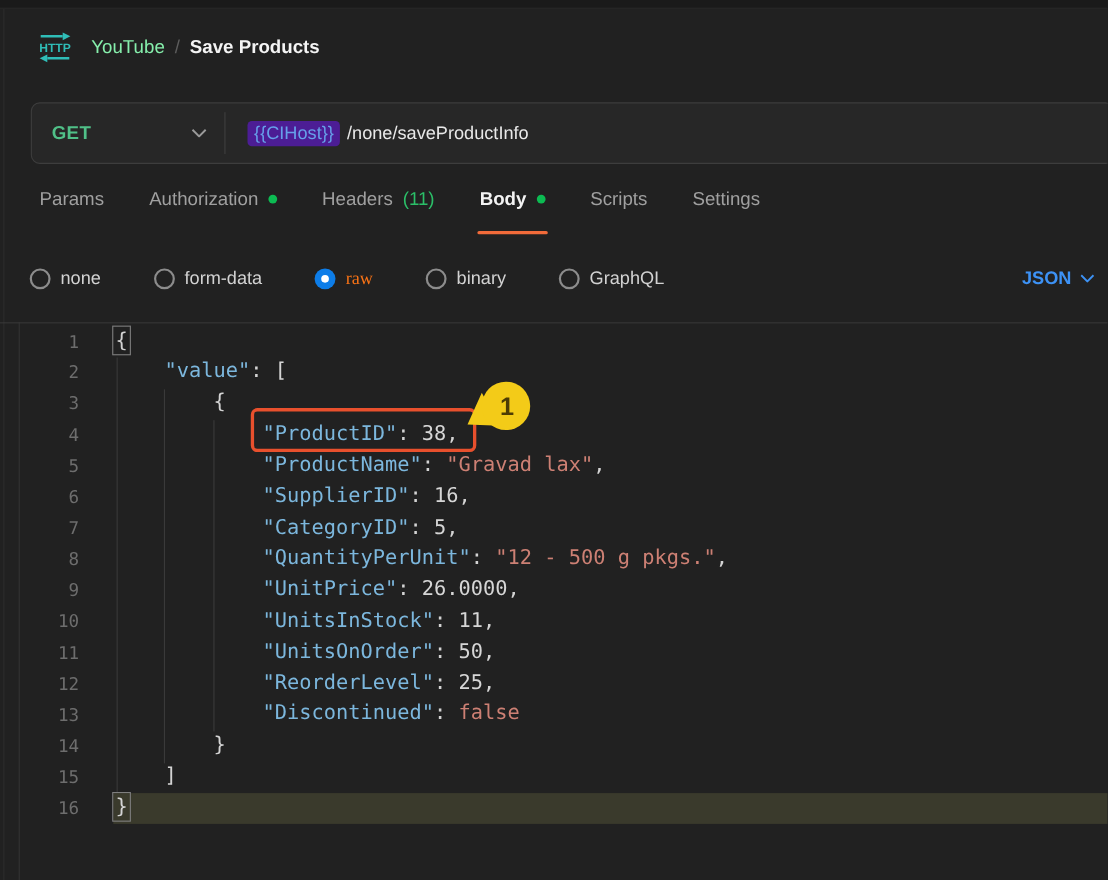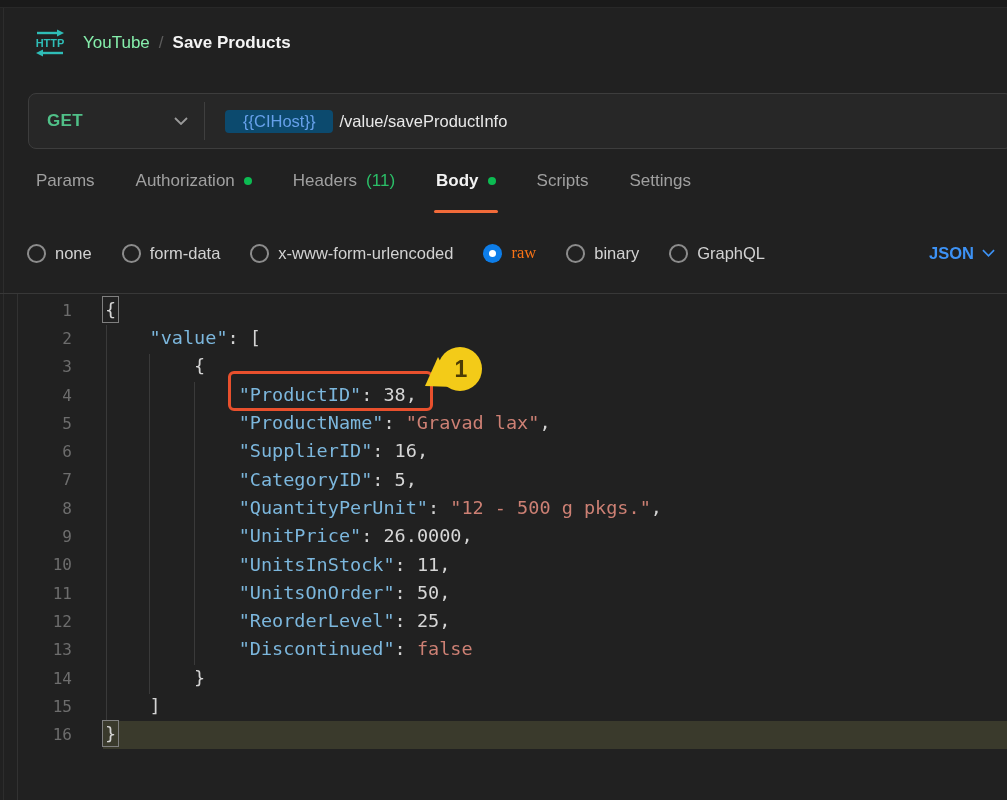--- a/index.html
+++ b/index.html
@@ -27,36 +27,36 @@
   .request-bar {
     margin:15px -6px 0 28px; height:56px;
     border:1px solid #3d3d3d; border-radius:8px;
     background:#272727; display:flex; align-items:center;
   }
   .method-selector { width:175px; flex:none; display:flex; align-items:center; justify-content:space-between; padding:0 16px 0 18px; height:100%; cursor:pointer; }
   .method-label { color:var(--method_green,#50c088); font-weight:700; font-size:17px; letter-spacing:.3px; }
   .bar-divider { width:1px; height:38px; background:#3f3f3f; flex:none; }
   .url-input { display:flex; align-items:center; padding-left:20px; font-size:16.5px; flex:1; height:100%; }
   .url-variable-chip {
-    background:#0c4a6e; color:var(--variable_blue,#66a0ea);
-    padding:2px 18px; border-radius:4px;
+    background:#4c1d95; color:var(--variable_blue,#66a0ea);
+    padding:2px 6px; border-radius:4px;
     font-size:16.5px;
   }
   .url-path { color:#e9e9e9; margin-left:6px; }
 
   
   .tabs { height:64px; display:flex; align-items:center; padding-left:36px; gap:41px; font-size:17px; }
   .tab { color:#a0a0a0; height:100%; display:flex; align-items:center; gap:9px; position:relative; cursor:pointer; white-space:nowrap; }
   .tab.active .tab-label { color:#f3f3f3; font-weight:600; }
   .tab.active::after { content:""; position:absolute; left:-2px; right:-2px; bottom:0; height:3px; background:var(--accent_orange,#f26b3a); border-radius:2px; }
   .tab-dot { width:8px; height:8px; border-radius:50%; background:var(--dot_green,#0cbb52); }
   .tab-count { color:var(--count_green,#2bbf68); }
 
   
-  .body-type-row { height:80px; display:flex; align-items:center; padding:0 12px 0 27px; gap:30px; }
+  .body-type-row { height:80px; display:flex; align-items:center; padding:0 12px 0 27px; gap:48px; }
   .radio-item { display:flex; align-items:center; cursor:pointer; }
   .radio-circle { width:19px; height:19px; border-radius:50%; border:2px solid #8c8c8c; flex:none; }
   .radio-item.selected .radio-circle { border:none; background:var(--radio_blue,#0d7de8); position:relative; }
   .radio-item.selected .radio-circle::after { content:""; position:absolute; left:6px; top:6px; width:7px; height:7px; border-radius:50%; background:#fff; }
   .radio-label { margin-left:9px; font-size:16.5px; color:#d2d2d2; white-space:nowrap; }
   .radio-item.selected .radio-label { color:#f97316;font-family:Liberation Serif, serif; }
   .language-selector { margin-left:auto; display:flex; align-items:center; gap:8px; color:var(--json_blue,#3d92f5); font-weight:700; font-size:16.5px; cursor:pointer; }
 
   
   .editor { position:relative; height:507px; border-top:1px solid #383838; padding-top:2px; font-family:"DejaVu Sans Mono", monospace; }
@@ -109,21 +109,21 @@
 <div class="request-bar">
   <div class="method-selector">
     <span class="method-label">GET</span>
     <svg width="14" height="8" viewBox="0 0 14 8">
       <polyline points="1,1 7,7 13,1" fill="none" stroke="#9a9a9a" stroke-width="1.8"></polyline>
     </svg>
   </div>
   <div class="bar-divider"></div>
   <div class="url-input">
     <span class="url-variable-chip">{{CIHost}}</span>
-    <span class="url-path">/value/saveProductInfo</span>
+    <span class="url-path">/none/saveProductInfo</span>
   </div>
 </div>
 
 <nav class="tabs">
   <div class="tab">
     <span class="tab-label">Params</span>
   </div>
   <div class="tab">
     <span class="tab-label">Authorization</span>
     <span class="tab-dot"></span>
@@ -145,24 +145,20 @@
 </nav>
 
 <div class="body-type-row">
   <div class="radio-item">
     <span class="radio-circle"></span>
     <span class="radio-label">none</span>
   </div>
   <div class="radio-item">
     <span class="radio-circle"></span>
     <span class="radio-label">form-data</span>
-  </div>
-  <div class="radio-item">
-    <span class="radio-circle"></span>
-    <span class="radio-label">x-www-form-urlencoded</span>
   </div>
   <div class="radio-item selected">
     <span class="radio-circle"></span>
     <span class="radio-label">raw</span>
   </div>
   <div class="radio-item">
     <span class="radio-circle"></span>
     <span class="radio-label">binary</span>
   </div>
   <div class="radio-item">

